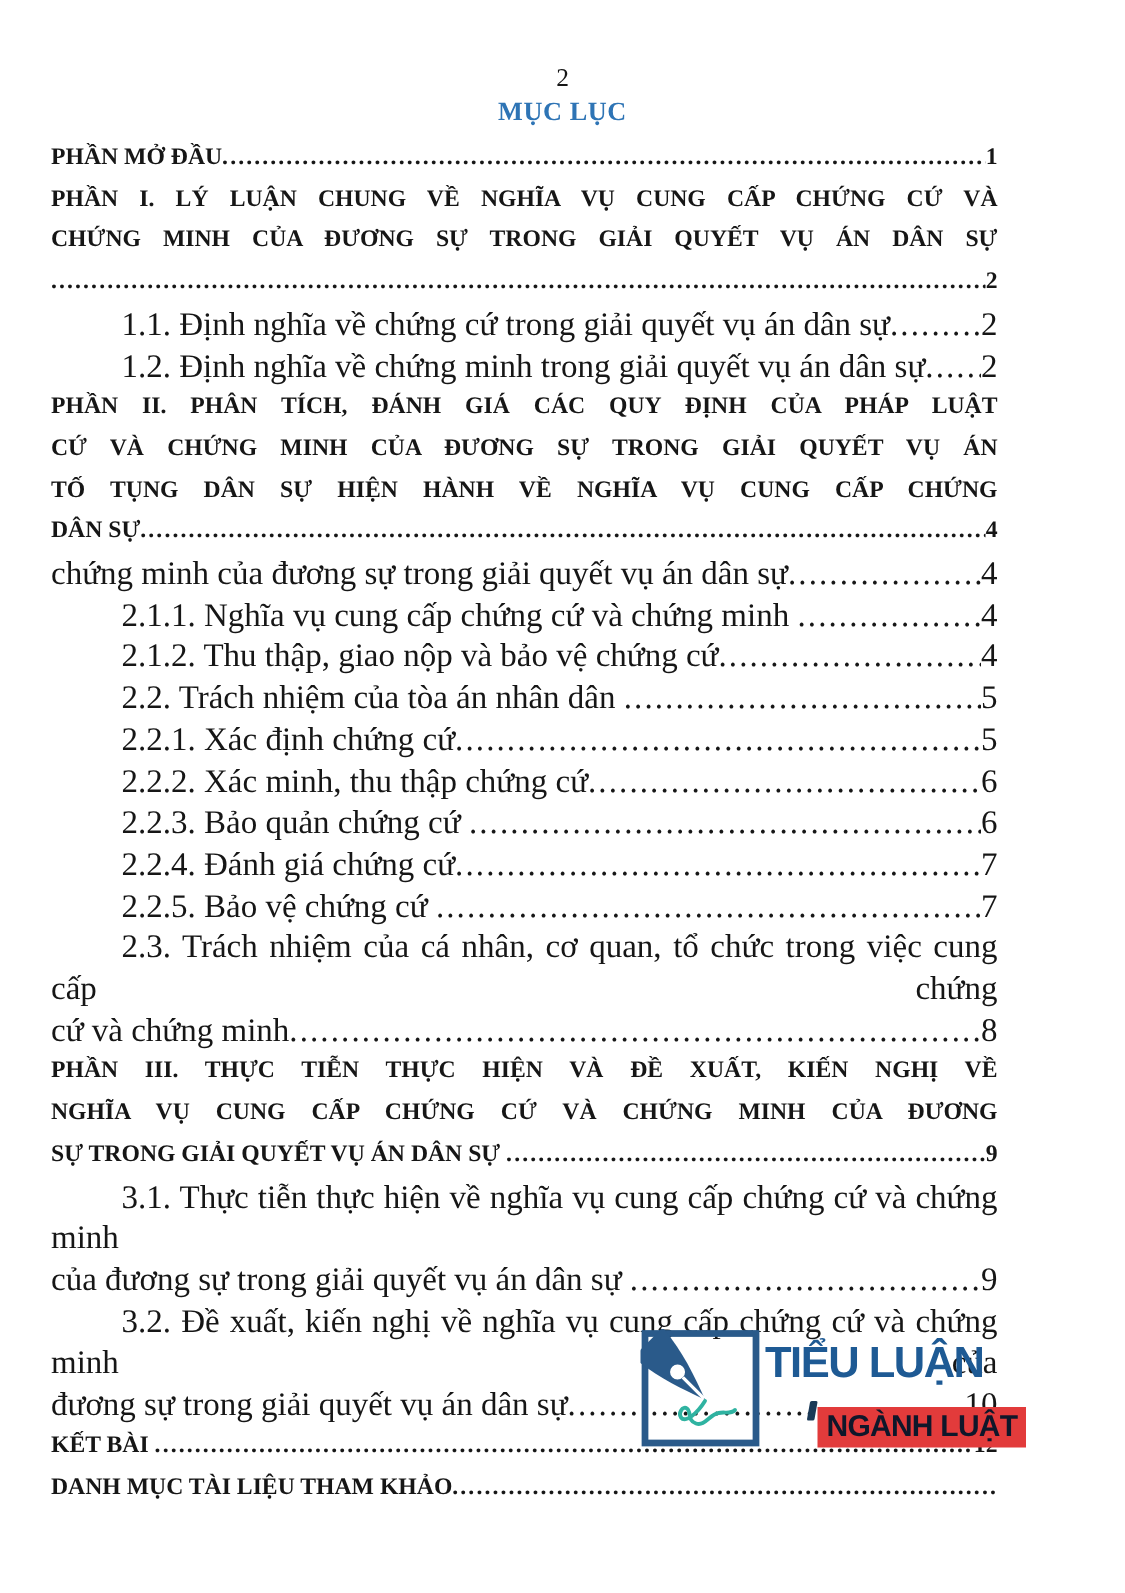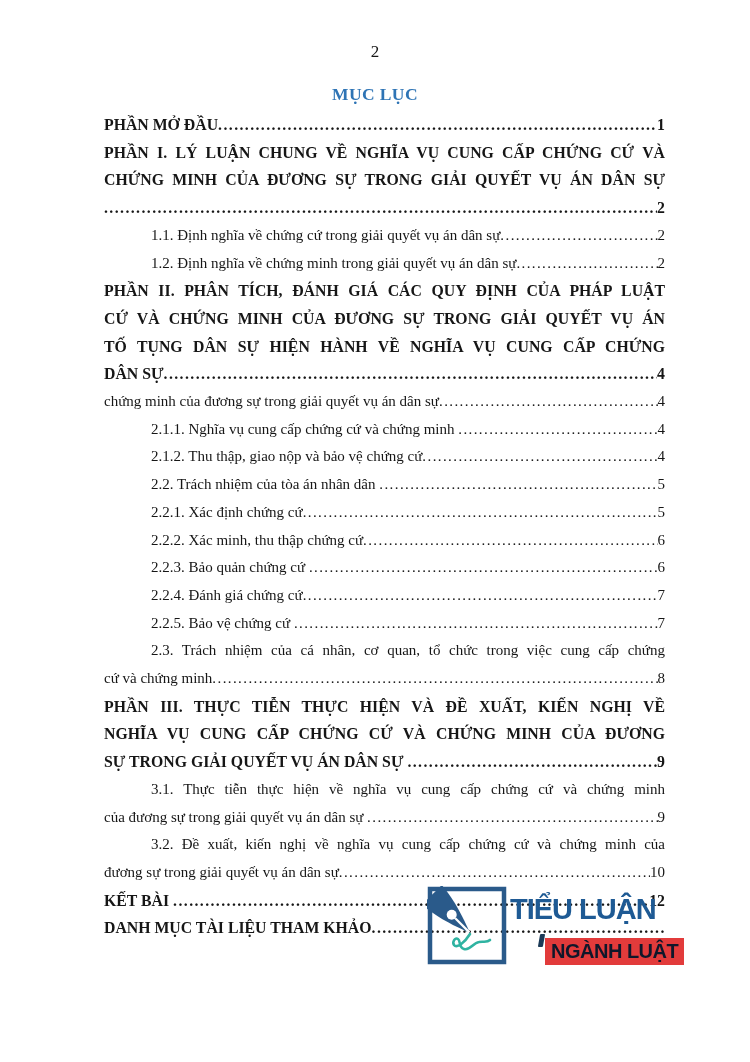--- a/index.html
+++ b/index.html
@@ -13,33 +13,32 @@
     overflow:hidden;
   }
   .page-num {
     text-align:center;
     padding-top:42px;
     font-size:17px;
     line-height:20px;
   }
   .toc-title {
     text-align:center;
-    margin-top:20px;
     font-size:17.5px;
     line-height:24px;
     font-weight:bold;
     letter-spacing:0.4px;
     color:#2e74b5;
   }
-  .toc { margin:5px 85px 0 104px; }
+  .toc { margin:5px 85px 0 34px; }
   .line {
     display:flex;
     align-items:baseline;
     line-height:27.7px;
-    font-size:15px;
+    font-size:22px;
     white-space:nowrap;
   }
   .line.bold { font-weight:bold; font-size:15.8px; }
   .line.indent { padding-left:47px; }
   .line.stretch {
     display:block;
     text-align:justify;
     text-align-last:justify;
     white-space:normal;
   }

